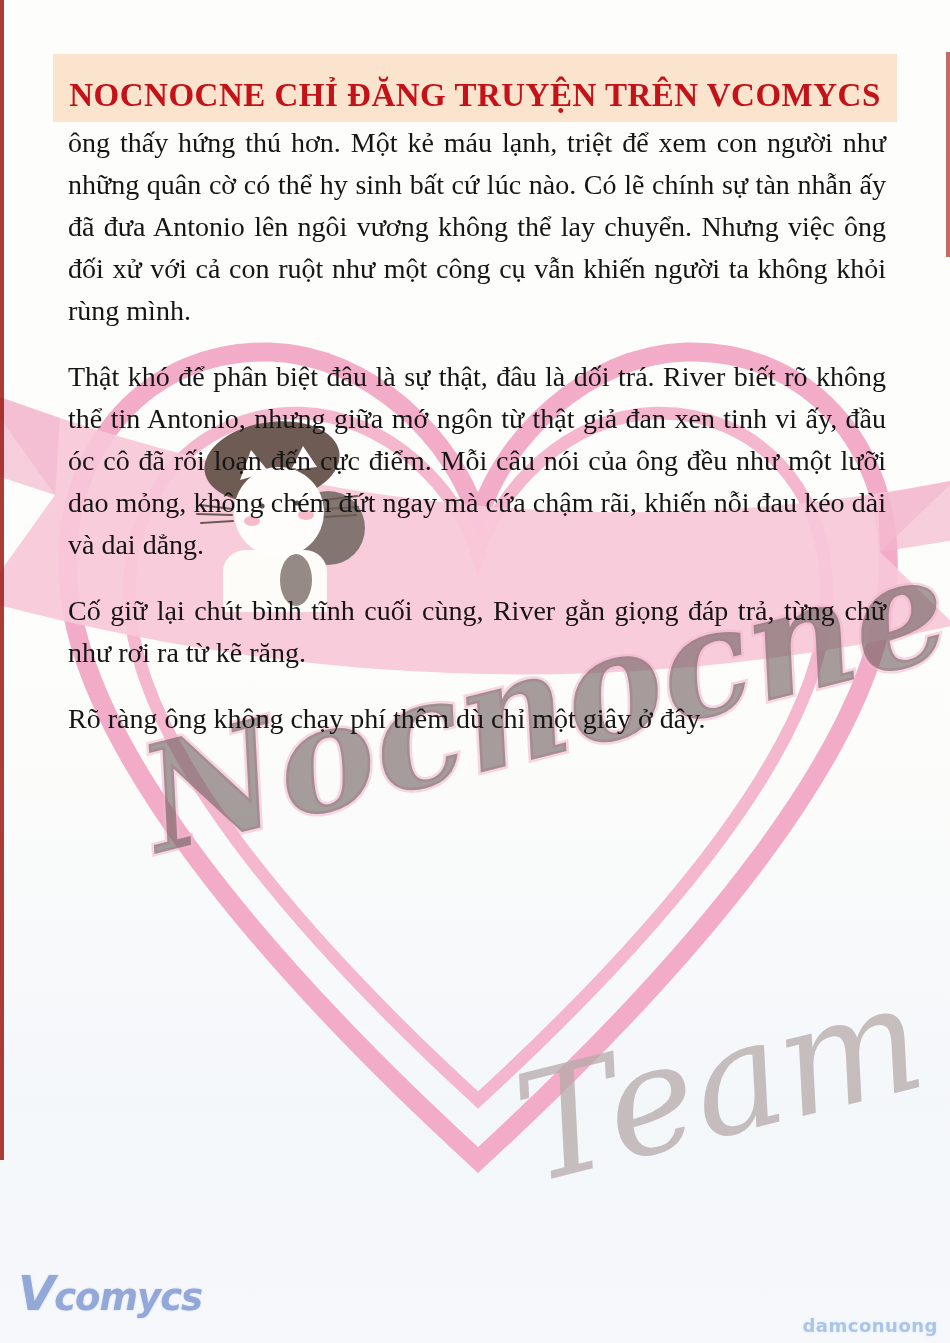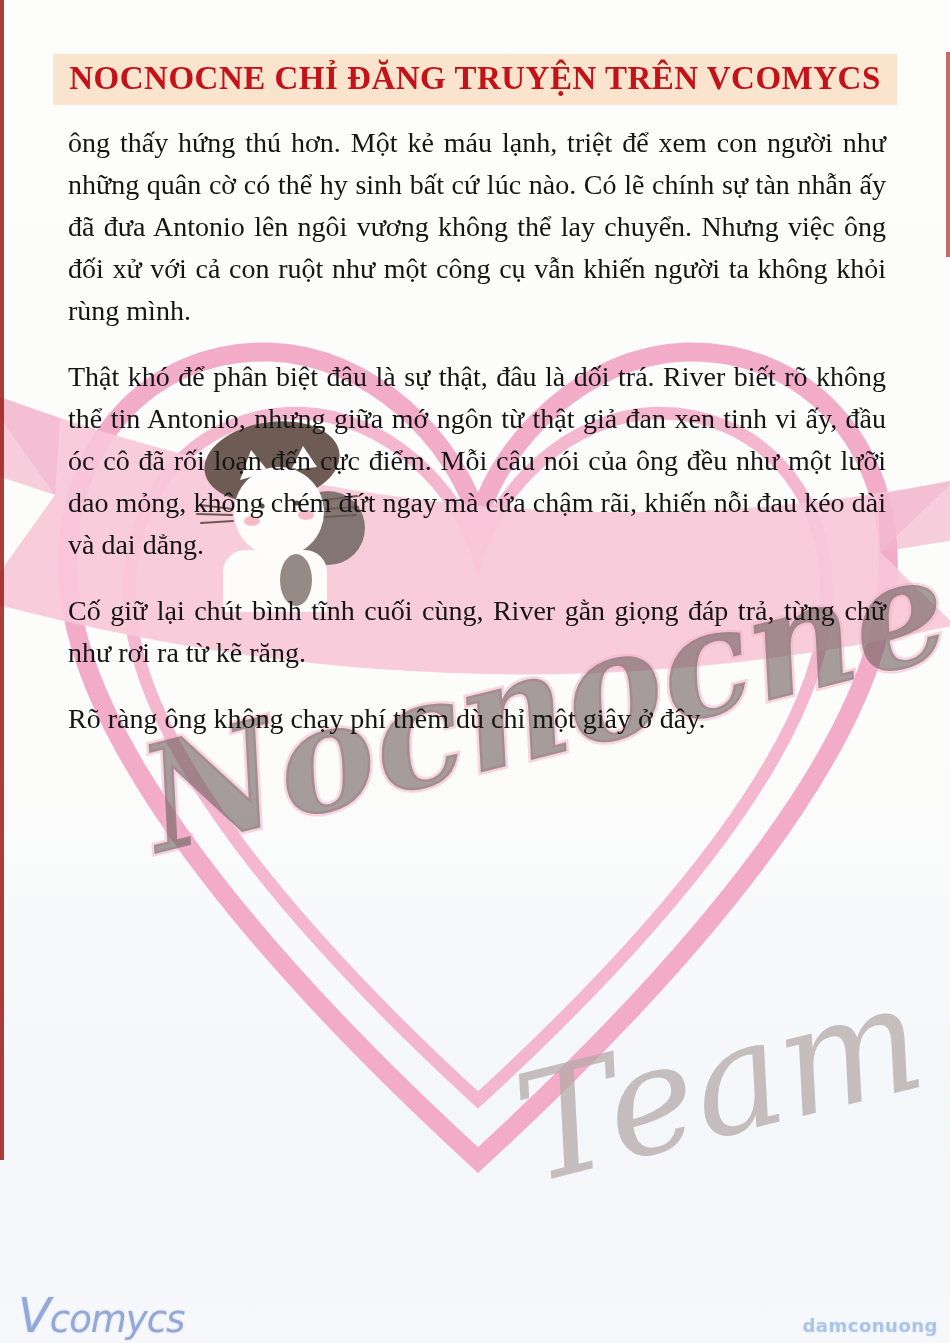--- a/index.html
+++ b/index.html
@@ -13,40 +13,40 @@
 
   
   .edge-left{position:absolute;left:0;top:0;width:4px;height:1160px;background:#9c1a15;opacity:.85;z-index:6;}
   .edge-right{position:absolute;right:0;top:52px;width:4px;height:205px;background:#b03a30;opacity:.75;z-index:6;}
 
   
   .header{position:absolute;top:54px;left:0;width:100%;text-align:center;z-index:5;}
   .banner{
     display:inline-block;background:#fbe4cd;color:#c41219;
     font-weight:bold;font-size:33px;letter-spacing:.5px;
-    padding:7px 16px 9px 16px;line-height:1.05;
+    padding:24px 16px 9px 16px;line-height:1.05;
     font-family:"Liberation Serif", serif;
   }
 
   
   .watermark{position:absolute;inset:0;z-index:1;}
   .watermark svg{display:block;}
 
   
   .content{
     position:absolute;top:122px;left:68px;width:818px;z-index:3;
     color:#151515;font-size:28px;line-height:42px;
     text-align:justify;
   }
   .content p{margin:0 0 24px 0;}
 
   
   .logo-left{
-    position:absolute;left:18px;bottom:0;z-index:4;
-    font-family:"DejaVu Sans", sans-serif;font-style:italic;font-weight:normal;
+    position:absolute;left:18px;bottom:22px;z-index:4;
+    font-family:"DejaVu Sans", sans-serif;font-style:italic;font-weight:bold;
     font-size:37px;color:#93a8d8;letter-spacing:-1px;
     text-shadow:0 0 2px rgba(147,168,216,.45);
     margin-top:11px;
   }
   .logo-left::first-letter{font-size:48px;}
   .logo-right{
     position:absolute;right:12px;bottom:7px;z-index:4;
     font-family:"DejaVu Sans", sans-serif;font-weight:bold;
     font-size:18px;color:#a9c5ea;letter-spacing:.5px;
     text-shadow:0 0 3px rgba(255,255,255,.9),0 0 2px rgba(169,197,234,.6);

